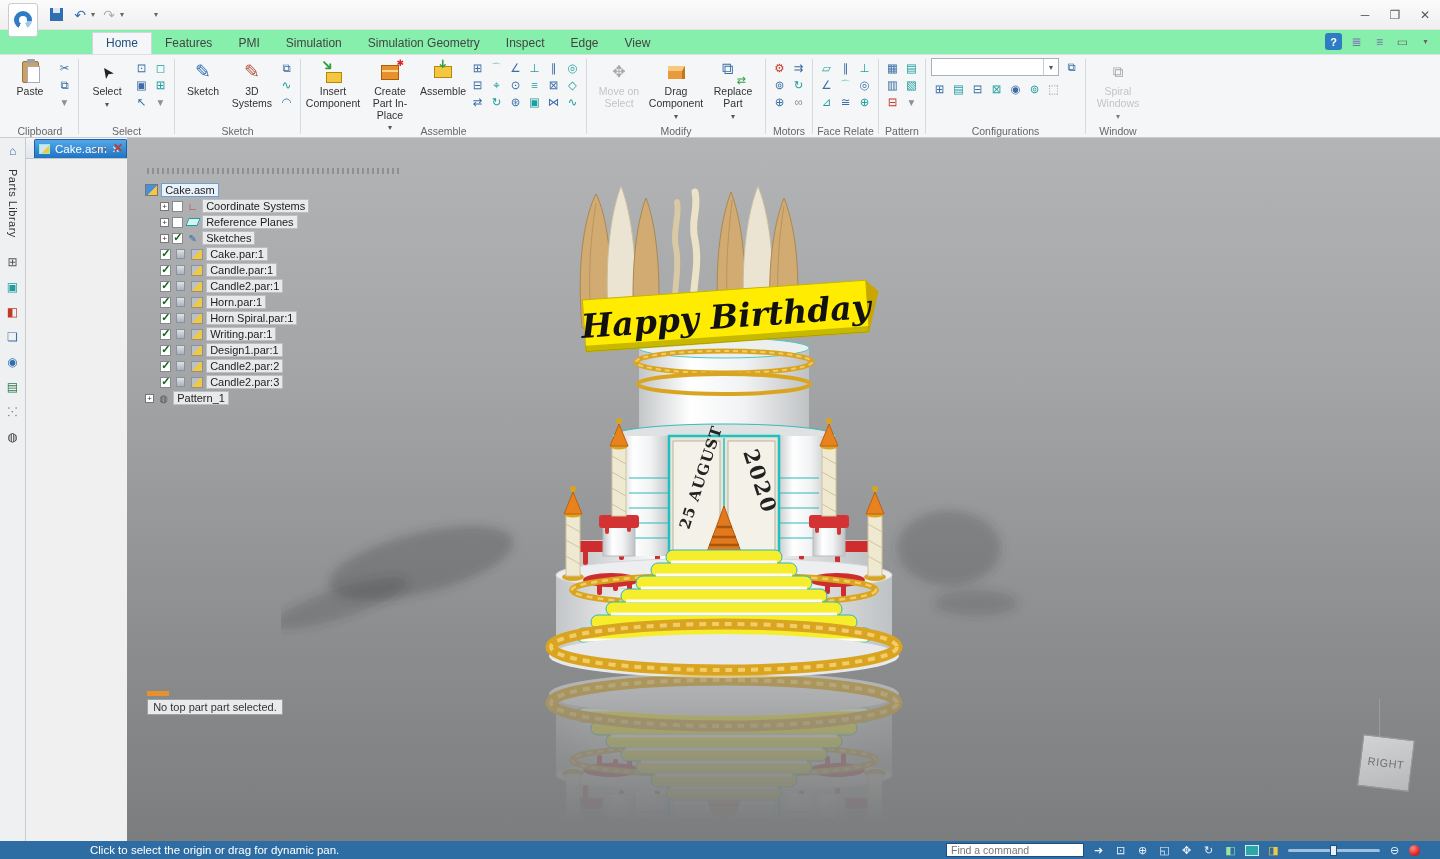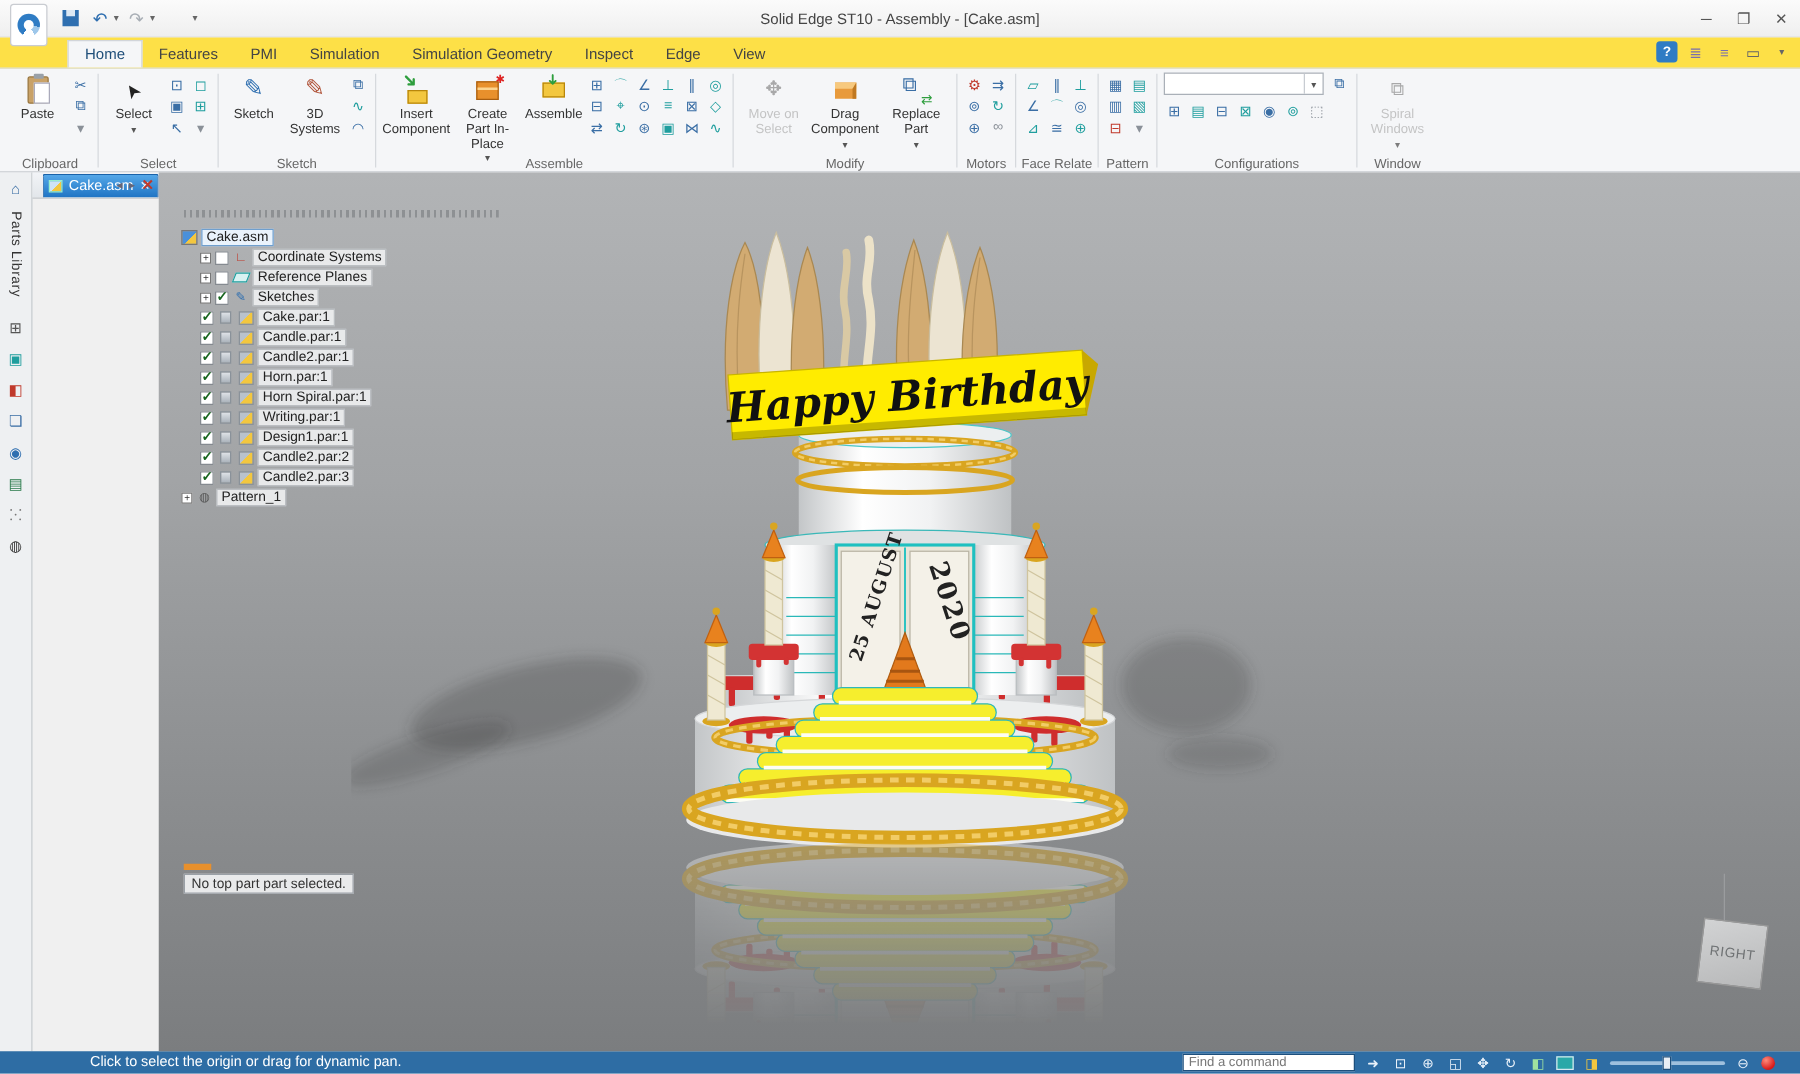--- a/index.html
+++ b/index.html
@@ -24,22 +24,22 @@
   .ic-save { width:13px; height:13px; background:#2f6fb0; position:relative; }
   .ic-save::after { content:""; position:absolute; left:3px; top:0; width:7px; height:5px; background:#dce8f4; }
   .qcaret { font-size:8px; color:#666; margin-left:-3px; }
   .disabledtx { color:#a8aeb5 !important; }
   .tb-title { position:absolute; left:0; right:0; text-align:center; color:#444; font-size:12px; pointer-events:none; }
   .winbtns { margin-left:auto; display:flex; }
   .winbtn { width:30px; height:24px; display:flex; align-items:center; justify-content:center;
     color:#555; font-size:12px; }
 
   
-  .tabrow { height:25px; background:#fde047; display:flex; align-items:flex-end;
-    border-bottom:1px solid #dcdfe3; padding-left:54px; position:relative; }
+  .tabrow { height:25px; background:#86efac; display:flex; align-items:flex-end;
+    border-bottom:1px solid #dcdfe3; padding-left:92px; position:relative; }
   .rtab { padding:3px 13px 4px; font-size:12px; color:#444; }
   .rtab.active { background:#f5f6f8; border:1px solid #d2d5da; border-bottom:none; color:#1f4e79; }
   .tabrow-right { position:absolute; right:6px; top:3px; display:flex; gap:6px; align-items:center; }
   .trico { width:17px; height:17px; display:flex; align-items:center; justify-content:center;
     font-size:12px; color:#7a6fae; }
   .help { background:#2f7cc4; color:#fff; border-radius:3px; font-weight:bold; font-size:11px; }
 
   
   .ribbon { height:83px; background:#f5f6f8; border-bottom:1px solid #c8cbd0;
     display:flex; align-items:stretch; padding:1px 2px 0; }
@@ -127,21 +127,21 @@
   .vpnote .ntext { background:rgba(238,239,240,.95); border:1px solid #9aa0a6; padding:1px 5px; font-size:11px; color:#333; }
 
   .viewcube { position:absolute; right:28px; bottom:52px; width:52px; height:52px;
     background:linear-gradient(160deg,#d2d3d4,#b7b8b9); border:1px solid #999;
     transform:rotate(7deg); display:flex; align-items:center; justify-content:center;
     color:#6f7274; font-size:11px; letter-spacing:.5px; }
   .cubeline { position:absolute; right:60px; bottom:100px; width:1px; height:42px; background:#9a9c9e; }
 
   
   .statusbar { height:18px; background:#2e6da4; color:#fff; display:flex; align-items:center; font-size:11.5px; }
-  .sb-msg { padding-left:72px; white-space:nowrap;text-align:center; }
+  .sb-msg { padding-left:90px; white-space:nowrap;text-align:center; }
   .sb-right { margin-left:auto; display:flex; align-items:center; gap:7px; padding-right:20px; }
   .findbox { width:138px; height:14px; background:#fff; border:1px solid #1d4f7c;
     font-size:10.5px; color:#333; padding:0 4px; font-family:"Liberation Sans",sans-serif; }
   .findbox::placeholder { color:#777; }
   .sbico { width:15px; height:15px; display:flex; align-items:center; justify-content:center;
     font-size:11px; color:#eaf2fa; }
   .sbico.gold { color:#f3c73f; } .sbico.grn { color:#9fe29f; }
   .slider { width:92px; height:3px; background:#9fc0dd; position:relative; border-radius:2px; }
   .slider .thumb { position:absolute; left:42px; top:-4px; width:7px; height:11px; background:#e8eef4; border:1px solid #1d4f7c; }
   .redball { width:11px; height:11px; border-radius:50%; background:radial-gradient(circle at 35% 30%,#ff8a7a,#d81a1a 70%); }
@@ -159,21 +159,20 @@
     <div class="qat">
       <span class="qbtn">
           <span class="ic-save"></span>
         </span>
       <span class="qbtn">↶</span>
       <span class="qcaret">▾</span>
       <span class="qbtn disabledtx">↷</span>
       <span class="qcaret">▾</span>
       <span class="qcaret" style="margin-left:26px">▾</span>
     </div>
-    <div class="tb-title">Solid Edge ST10 - Assembly - [Cake.asm]</div>
     <div class="winbtns">
       <span class="winbtn">─</span>
       <span class="winbtn">❐</span>
       <span class="winbtn close">✕</span>
     </div>
   </div>
 
   <div class="tabrow">
     <span class="rtab active">Home</span>
     <span class="rtab">Features</span>

